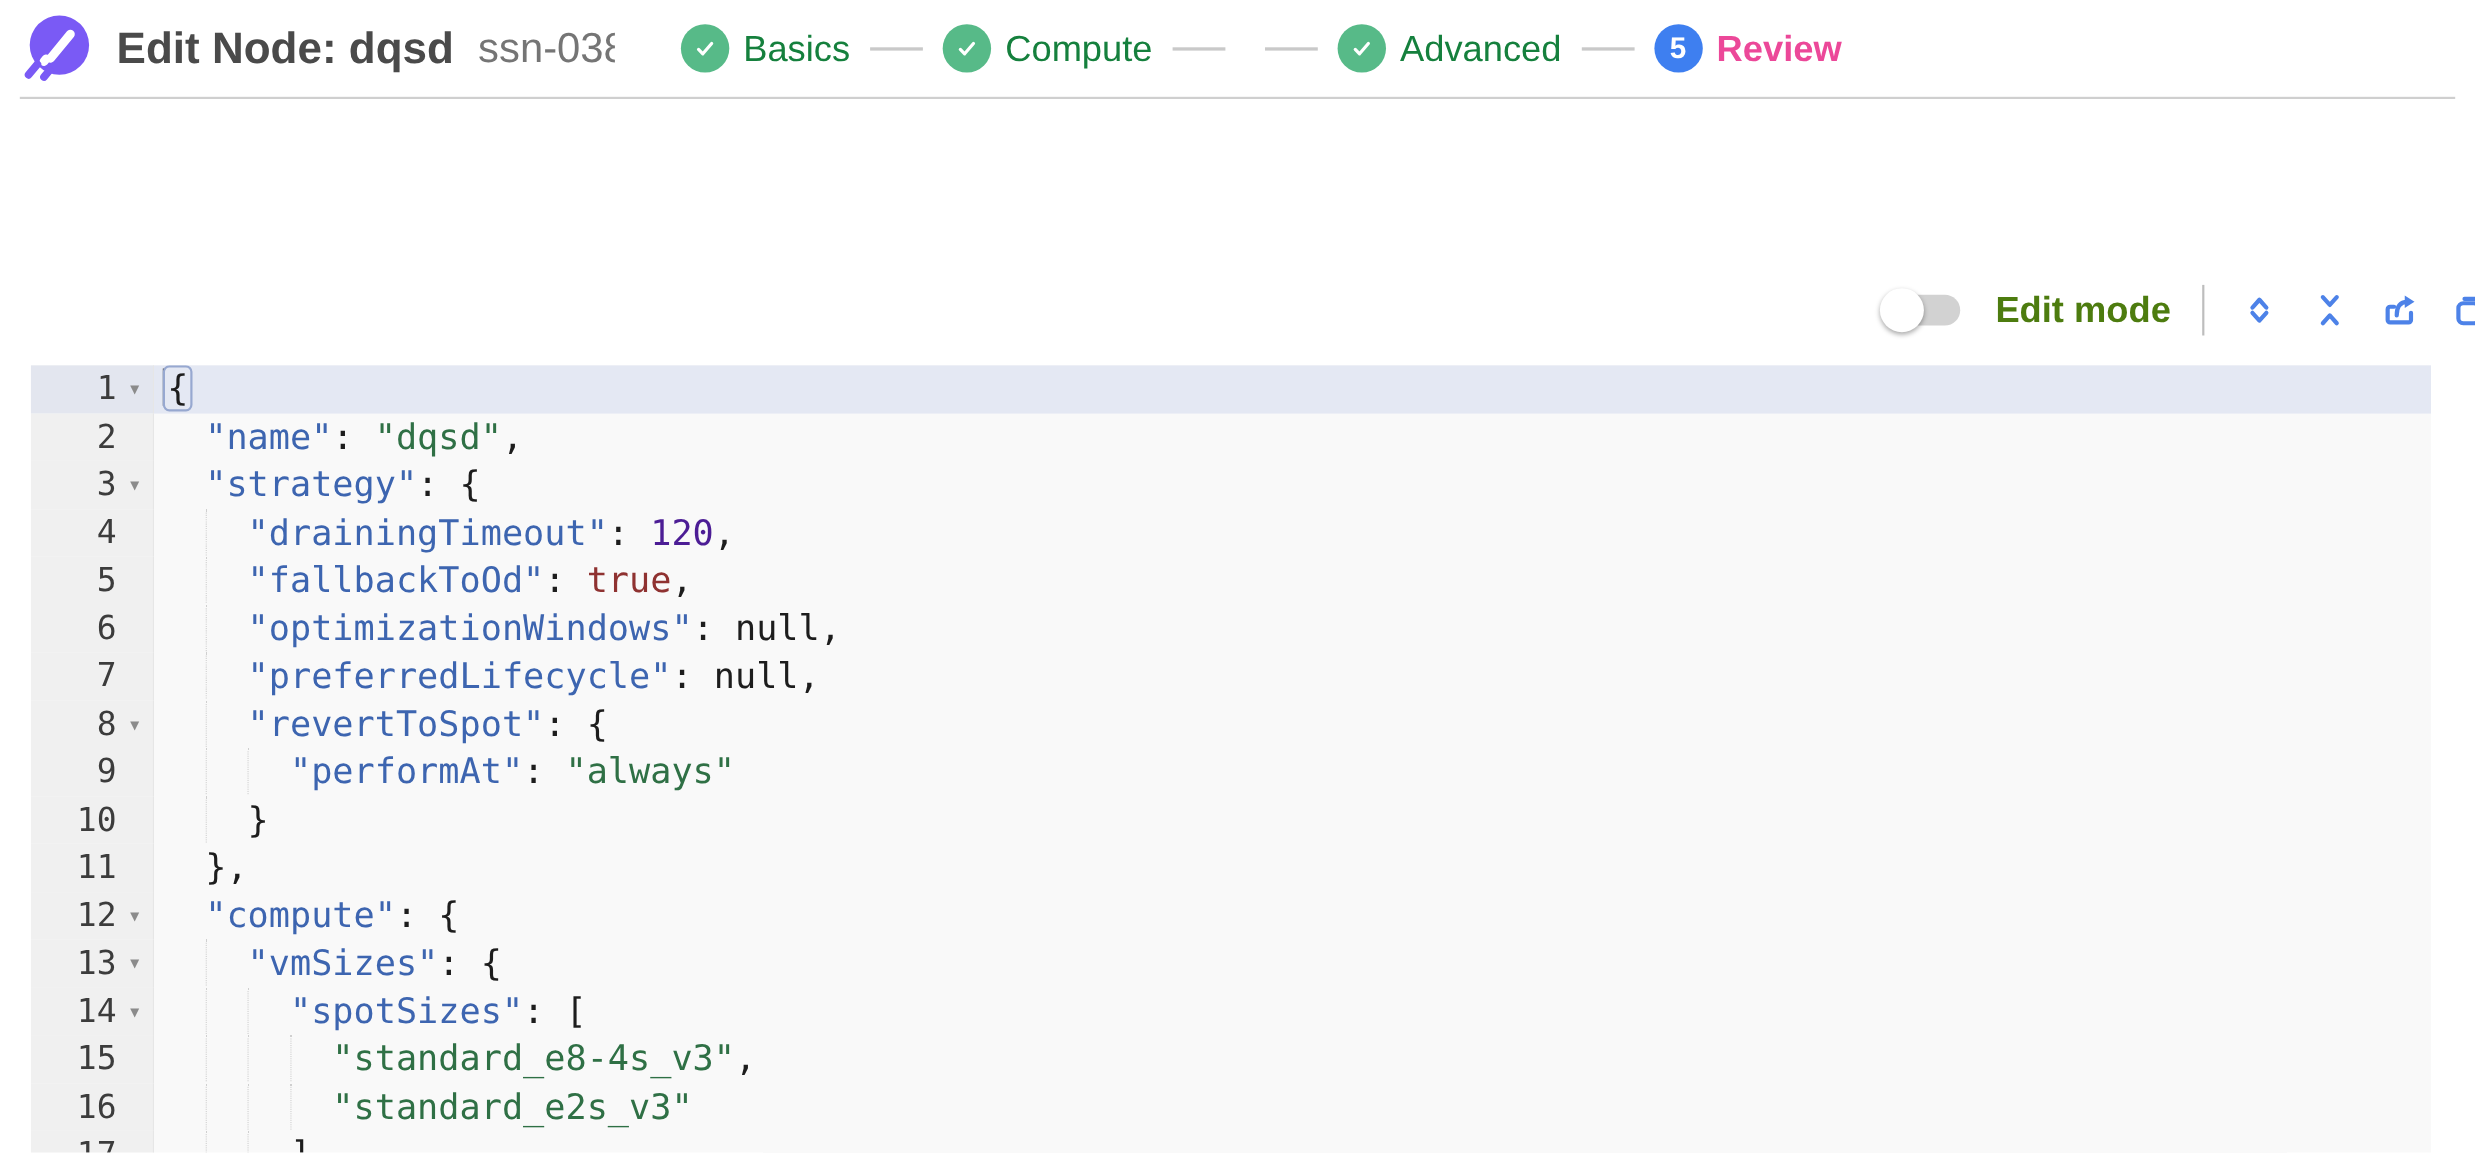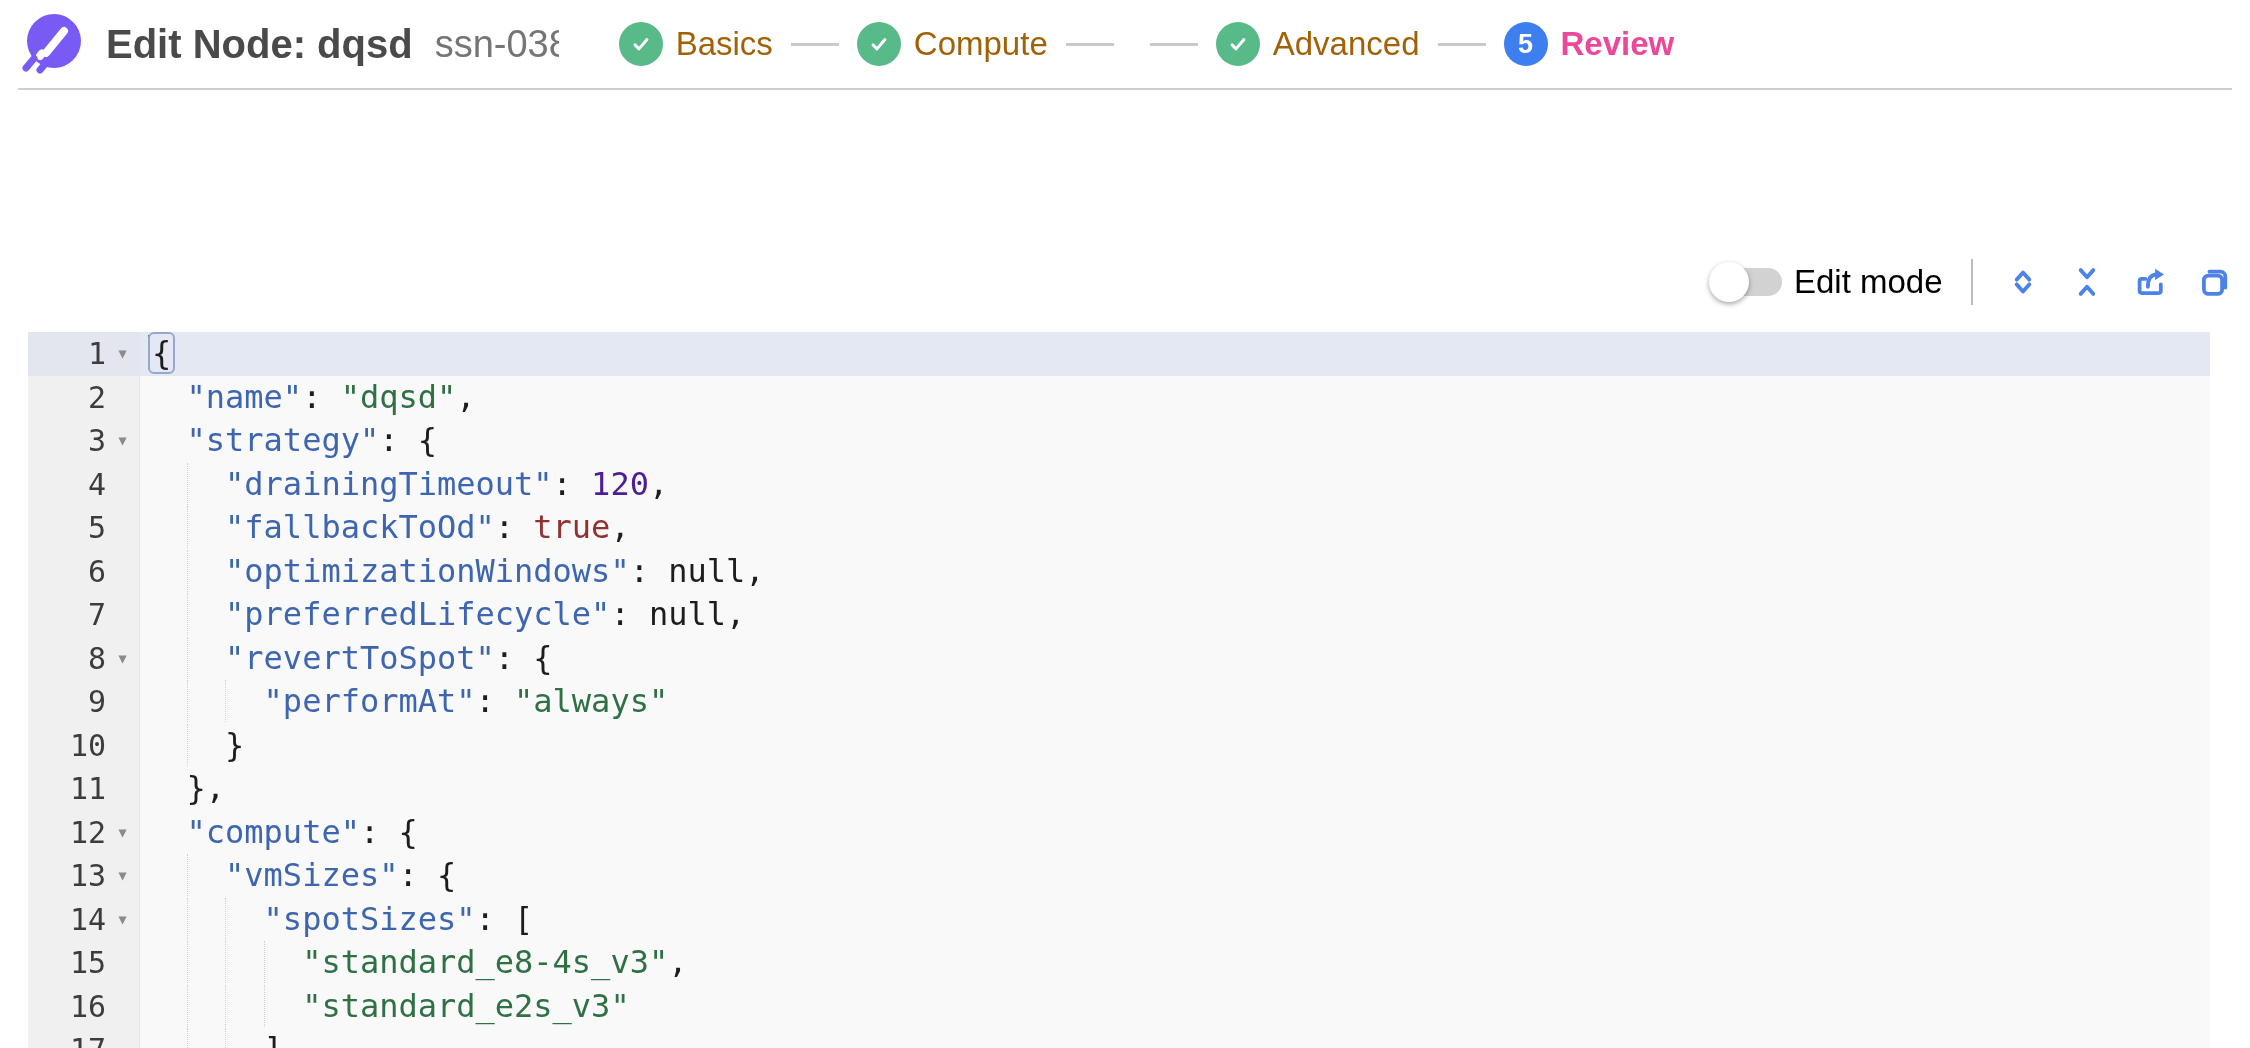--- a/index.html
+++ b/index.html
@@ -17,41 +17,41 @@
   .subtitle-clip span { font-size:38px; color:#757575; white-space:nowrap; }
 
   
   .stepper { display:flex; align-items:center; margin-left:60px; }
   .step { display:flex; align-items:center; cursor:pointer; }
   .step-circle { width:44px; height:44px; border-radius:50%; flex:0 0 auto;
                  display:flex; align-items:center; justify-content:center; }
   .step-circle.complete { background:#57ba88; }
   .step-circle.complete svg { width:26px; height:26px; }
   .step-circle.current { background:#3e7ff0; color:#fff; font-size:27px; font-weight:bold; }
-  .step-label { font-size:33px; color:#a16207; margin-left:13px; white-space:nowrap; }
+  .step-label { font-size:33px; color:#15803d; margin-left:13px; white-space:nowrap; }
   .step.current .step-label { color:#ec4899; font-weight:600; }
   .connector { width:48px; height:3px; background:#c9c9c9; margin:0 18px; }
 
   
   .viewas { position:absolute; top:152px; left:43px; display:flex; align-items:center; }
   .viewas-label { font-size:29px; font-weight:bold; color:#4a4a4a; margin-right:36px; }
   .seg-group { display:flex; }
   .seg-btn { height:47px; background:#fff; display:flex; align-items:center; justify-content:center;
              font-size:29px; font-weight:bold; cursor:pointer; }
   .seg-btn.summary { width:147px; color:#3f3f3f; border:2px solid #c6c6c6; border-right:none;
                      border-radius:8px 0 0 8px; }
   .seg-btn.json { width:146px; color:#2e7ff0; border:2px solid #3b82f6; border-radius:0 4px 4px 0; }
 
   
   .ed-toolbar { position:absolute; top:256px; left:1712px; height:52px; display:flex; align-items:center; }
   .switch { position:relative; width:70px; height:28px; border-radius:14px; background:#d2d2d2;
             cursor:pointer; flex:0 0 auto; }
   .knob { position:absolute; left:-3px; top:-6px; width:40px; height:40px; border-radius:50%;
           background:#fff; box-shadow:0 2px 5px rgba(0,0,0,.35); }
-  .editmode-label { font-size:33px; font-weight:400; color:#000000; margin-left:12px; white-space:nowrap; }
+  .editmode-label { font-size:33px; font-weight:700; color:#4d7c0f; margin-left:32px; white-space:nowrap; }
   .tb-divider { width:2px; height:46px; background:#bdbdbd; margin:0 30px 0 28px; }
   .tb-icons { display:flex; align-items:center; gap:24px; }
   .tb-icon { width:40px; height:40px; display:flex; align-items:center; justify-content:center; cursor:pointer; }
   .tb-icon svg { width:38px; height:38px; stroke:#4d82e8; fill:none; stroke-width:2.4;
                  stroke-linecap:round; stroke-linejoin:round; }
 
   
   .editor { position:absolute; top:332px; left:28px; width:2182px; height:716px;
             background:#f9f9f9; overflow:hidden; font-family:"DejaVu Sans Mono", monospace; }
   .row { display:flex; height:43.5px; }

